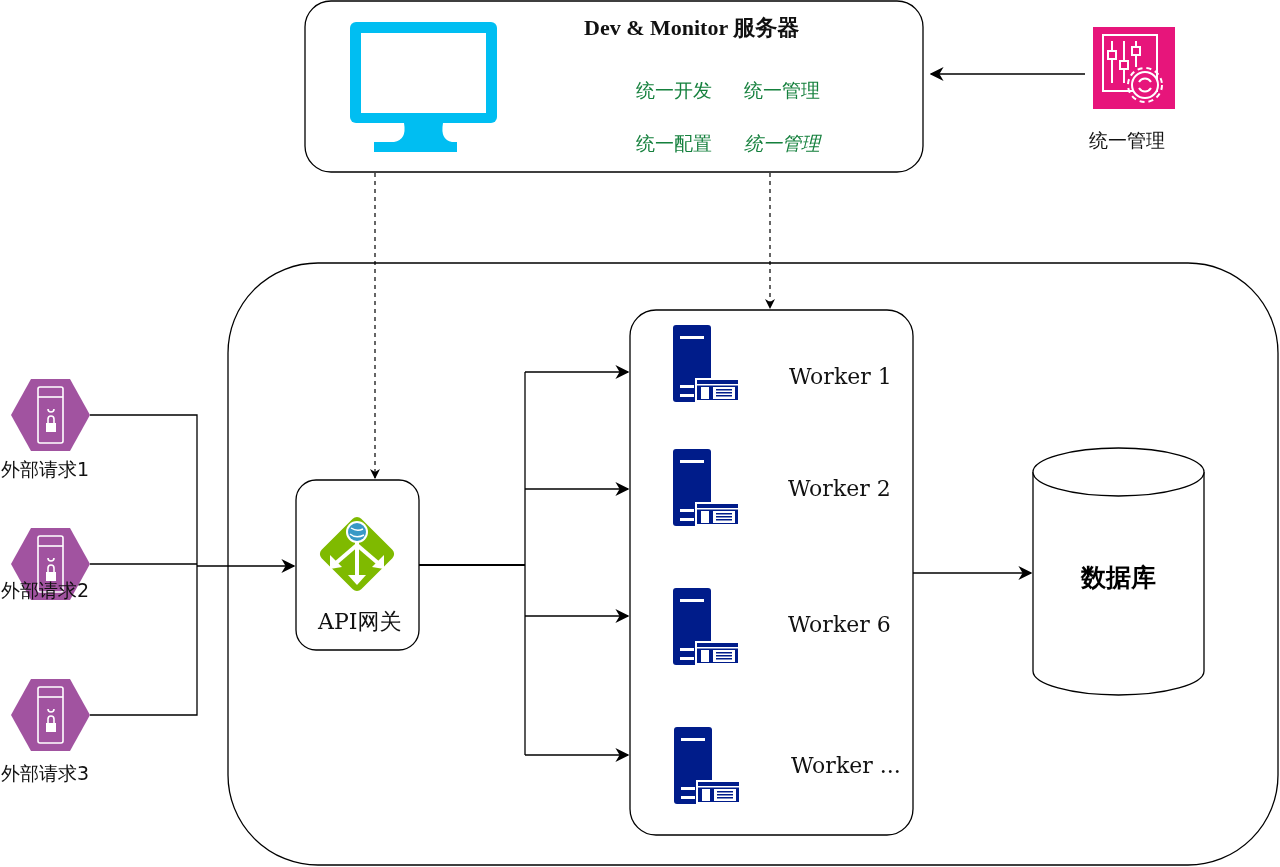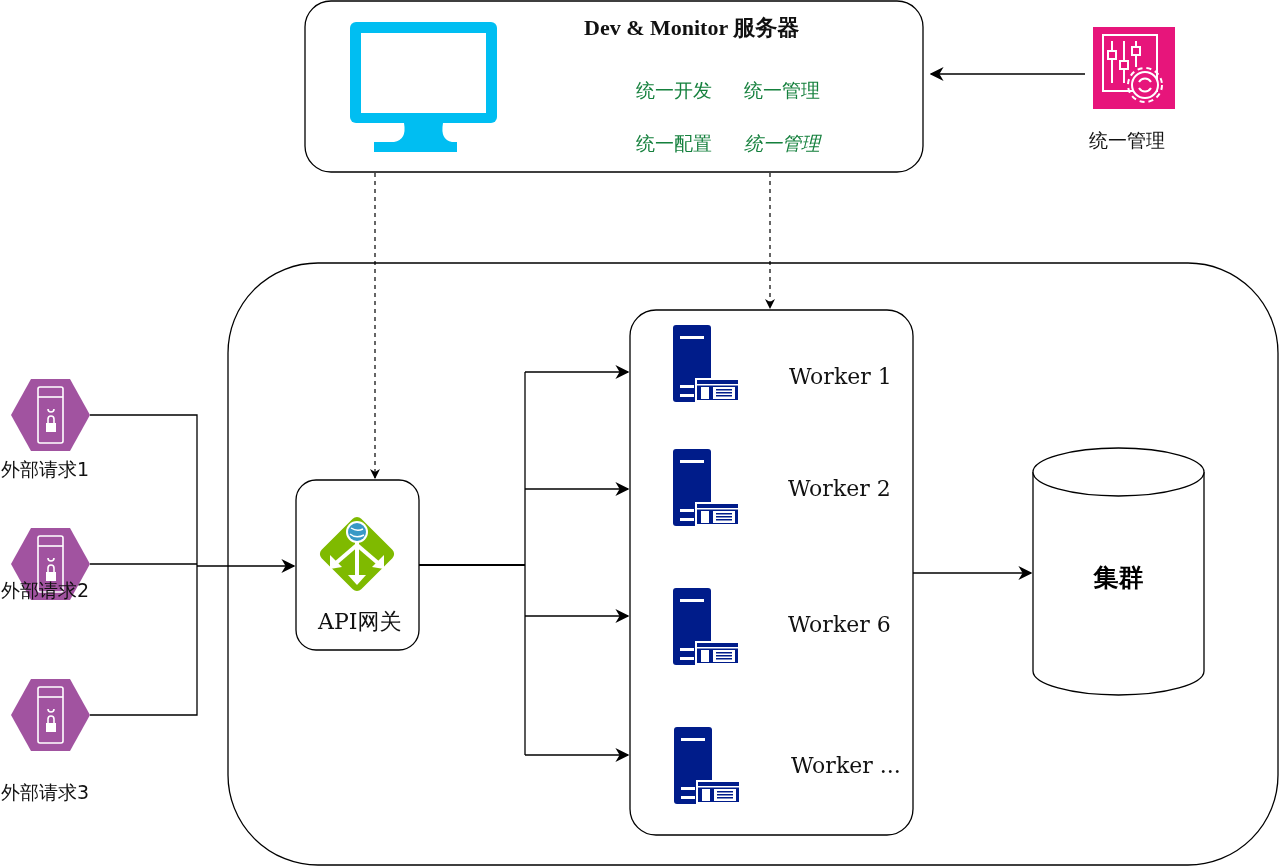--- a/index.html
+++ b/index.html
@@ -193,24 +193,24 @@
 <div class="abs title" style="left:584px; top:13px;font-family:Liberation Serif, serif;">Dev &amp; Monitor 服务器</div>
 <div class="abs feat" style="left:636px; top:78px;">统一开发</div>
 <div class="abs feat" style="left:744px; top:78px;">统一管理</div>
 <div class="abs feat" style="left:636px; top:131px;">统一配置</div>
 <div class="abs feat" style="left:744px; top:131px;font-style:italic;">统一管理</div>
 
 <div class="abs lbl" style="left:1089px; top:128px;">统一管理</div>
 
 <div class="abs lbl" style="left:1px; top:457px;text-align:center;">外部请求1</div>
 <div class="abs lbl" style="left:1px; top:578px;">外部请求2</div>
-<div class="abs lbl" style="left:1px; top:780px;">外部请求3</div>
+<div class="abs lbl" style="left:1px; top:761px;">外部请求3</div>
 
 <div class="abs wlbl" style="left:318px; top:607px;">API网关</div>
 
 <div class="abs wlbl" style="left:789px; top:364px;">Worker 1</div>
 <div class="abs wlbl" style="left:788px; top:476px;">Worker 2</div>
 <div class="abs wlbl" style="left:788px; top:612px;">Worker 6</div>
 <div class="abs wlbl" style="left:791px; top:753px;">Worker ...</div>
 
 <div class="abs dbl" style="left:1033px; top:562px; width:171px;">
-  <div>集群</div>
+  <div>数据库</div>
 </div>
 
 </body></html>

